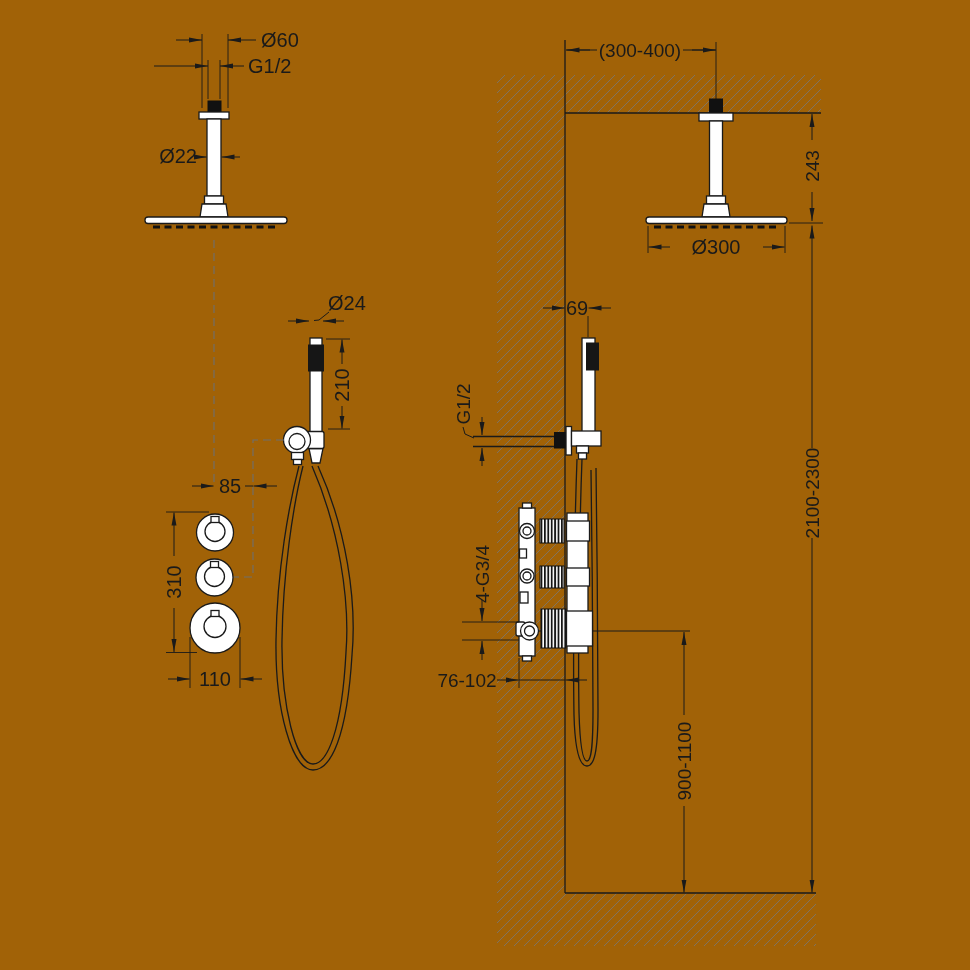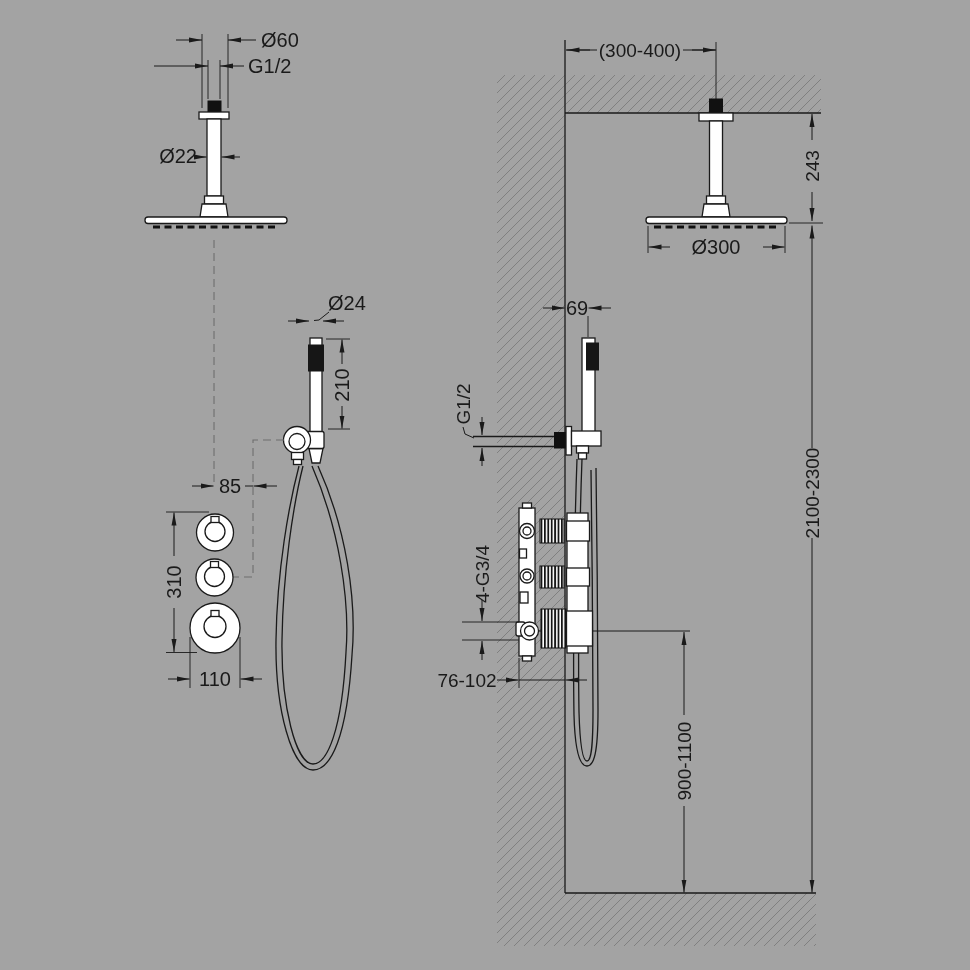--- a/index.html
+++ b/index.html
@@ -1,16 +1,16 @@
 <!DOCTYPE html>
 <html><head>
 <meta charset="utf-8">
 <style>
   html,body{margin:0;padding:0;background:#ffffff;}
-  .stage{width:970px;height:970px;position:relative;background:#a3a3a3;font-family:"Liberation Sans",sans-serif;}
+  .stage{width:970px;height:970px;position:relative;background:#a16207;font-family:"Liberation Sans",sans-serif;}
   svg{display:block;}
   svg text{font-family:"Liberation Sans",sans-serif;font-size:20px;fill:#1a1a1a;}
   svg text.sm{font-size:19px;}
   .ln{stroke:#1a1a1a;stroke-width:1.3;fill:none;}
   .lnw{stroke:#1a1a1a;stroke-width:1.3;fill:#ffffff;}
   .dim{stroke:#1a1a1a;stroke-width:1;fill:none;}
   .ext{stroke:#1a1a1a;stroke-width:0.9;fill:none;}
   .dash{stroke:#6e6e6e;stroke-width:1.1;fill:none;stroke-dasharray:8 5;}
   .noz{stroke:#111;stroke-width:3;stroke-dasharray:7 4.5;fill:none;}
   .blk{fill:#111;stroke:#111;}

